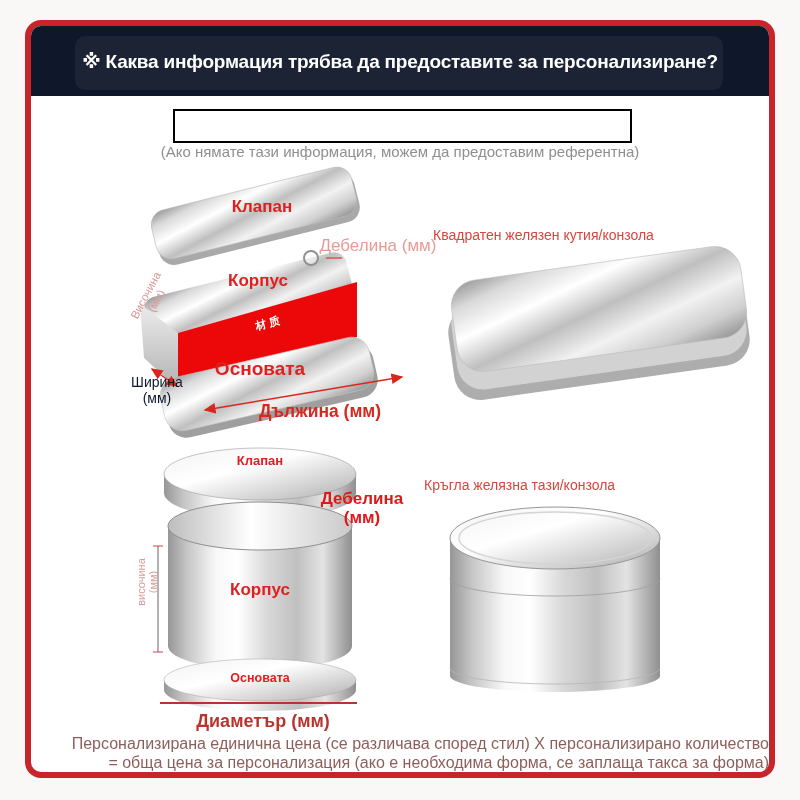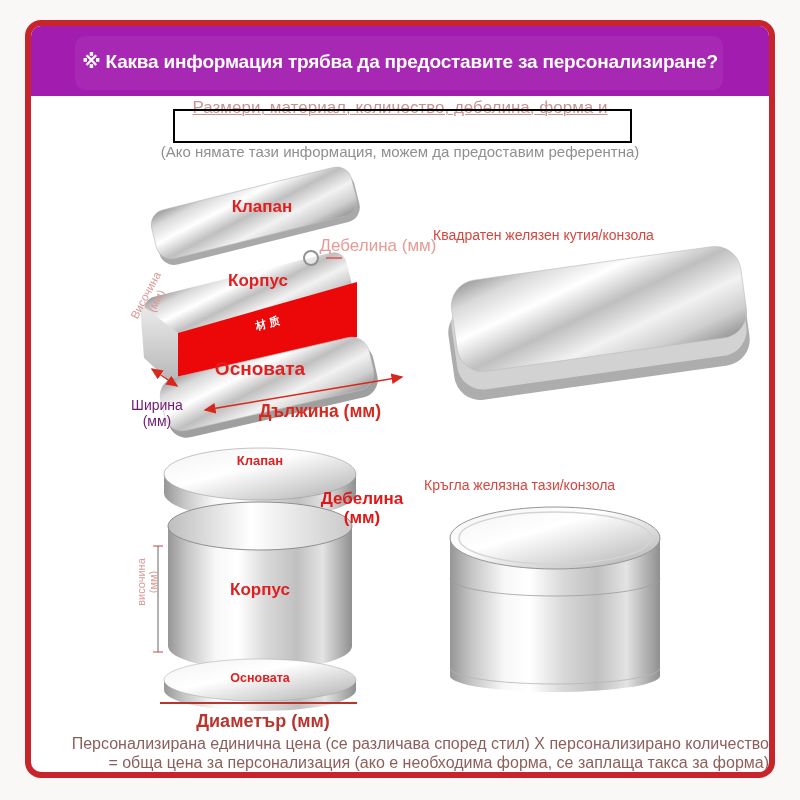--- a/index.html
+++ b/index.html
@@ -8,21 +8,21 @@
     background:#faf8f6;
     font-family:"Liberation Sans","DejaVu Sans",sans-serif;
     -webkit-font-smoothing:antialiased;
   }
   .frame{
     position:absolute;left:25px;top:20px;width:750px;height:758px;
     box-sizing:border-box;border:6px solid #c8242b;border-radius:16px;
     background:#ffffff;overflow:hidden;
   }
   .banner{
-    position:absolute;left:0;top:0;right:0;height:70px;background:#a21caf;
+    position:absolute;left:0;top:0;right:0;height:70px;background:#0f172a;
     display:flex;align-items:center;justify-content:center;
   }
   .banner-glow{
     position:absolute;left:44px;top:10px;width:648px;height:54px;
     border-radius:10px;background:rgba(255,255,255,0.055);
   }
   .banner-title{
     position:relative;color:#ffffff;font-size:19px;font-weight:bold;
     letter-spacing:-0.2px;white-space:nowrap;
   }
@@ -111,21 +111,20 @@
 </svg>
 
 <div class="frame">
 
   <div class="banner">
     <div class="banner-glow"></div>
     <div class="banner-title">※ Каква информация трябва да предоставите за персонализиране?</div>
   </div>
 
   <div class="intro">
-    <div>Размери, материал, количество, дебелина, форма и</div>
   </div>
   <div class="black-box"></div>
   <div class="note">(Ако нямате тази информация, можем да предоставим референтна)</div>
 
   <svg style="left:89px;top:144px;" width="310" height="300" viewBox="0 0 310 300">
     <rect x="34" y="24" width="206" height="50" rx="15" transform="rotate(-14 137 49)" fill="#a9a9a9"></rect>
     <rect x="31" y="18" width="206" height="50" rx="15" transform="rotate(-14 134 43)" fill="url(#gSlab)" stroke="#b9b9b9" stroke-width="0.6"></rect>
     <rect x="24" y="104" width="208" height="46" rx="13" transform="rotate(-14 128 127)" fill="url(#gSlab)"></rect>
     <polygon points="20,134 58,163 58,219 24,188" fill="url(#gFront)"></polygon>
     <polygon points="58,163 237,112 237,167 58,219" fill="#ec0808"></polygon>
@@ -135,21 +134,21 @@
     <rect x="40" y="187" width="214" height="54" rx="18" transform="rotate(-13 147 214)" fill="url(#gSlab)" stroke="#c4c4c4" stroke-width="0.6"></rect>
     <line x1="32" y1="199" x2="57" y2="216" stroke="#d8281e" stroke-width="1.5" marker-start="url(#arrS)" marker-end="url(#arrE)"></line>
     <line x1="85" y1="240" x2="282" y2="207" stroke="#d8281e" stroke-width="1.5" marker-start="url(#arrS)" marker-end="url(#arrE)"></line>
   </svg>
   <span class="lbl" style="left:231px;top:181px;">Клапан</span>
   <div class="lbl-block" style="left:347px;top:210px;width:120px;font-size:17px;line-height:19px;color:#e89a94;">Дебелина (мм)</div>
   <span class="lbl" style="left:227px;top:255px;">Корпус</span>
   <span class="material-lbl">材质</span>
   <div class="lbl-block rot" style="left:120px;top:272px;width:66px;font-size:11.5px;line-height:12px;color:#d89a98;">Височина (мм)</div>
   <span class="lbl" style="left:229px;top:343px;font-size:19px;">Основата</span>
-  <div class="lbl-block" style="left:126px;top:371px;width:54px;font-size:14px;line-height:16px;color:#701a75;">Ширина (мм)</div>
+  <div class="lbl-block" style="left:126px;top:348px;width:54px;font-size:14px;line-height:16px;color:#0f172a;">Ширина (мм)</div>
   <span class="lbl" style="left:289px;top:385px;font-size:17.5px;color:#d8281e;">Дължина (мм)</span>
 
   <div class="section-title" style="left:402px;top:201px;">Квадратен желязен кутия/конзола</div>
   <svg style="left:409px;top:229px;" width="330" height="150" viewBox="0 0 330 150">
     <rect x="10" y="34" width="298" height="94" rx="26" transform="rotate(-8 159 81)" fill="#adadad"></rect>
     <rect x="13" y="26" width="292" height="92" rx="26" transform="rotate(-8 159 72)" fill="#d2d2d2"></rect>
     <rect x="13" y="8" width="292" height="92" rx="26" transform="rotate(-8 159 54)" fill="url(#gSlab)" stroke="#bbbbbb" stroke-width="0.6"></rect>
   </svg>
 
   <svg style="left:99px;top:414px;" width="300" height="300" viewBox="0 0 300 300">

